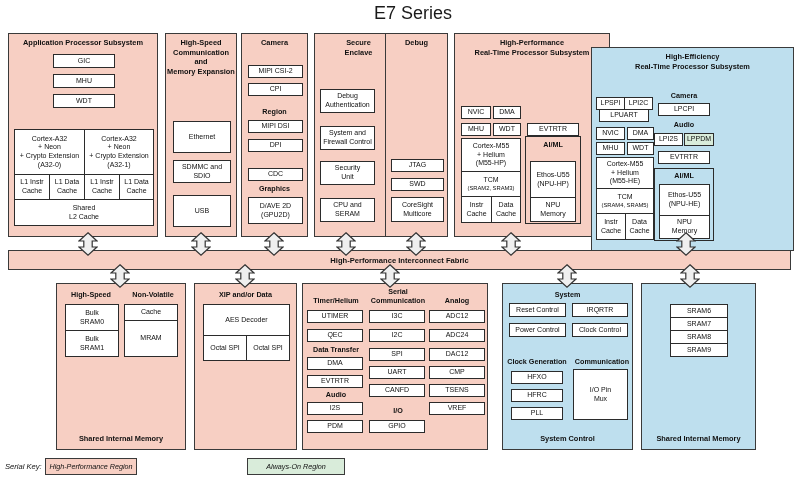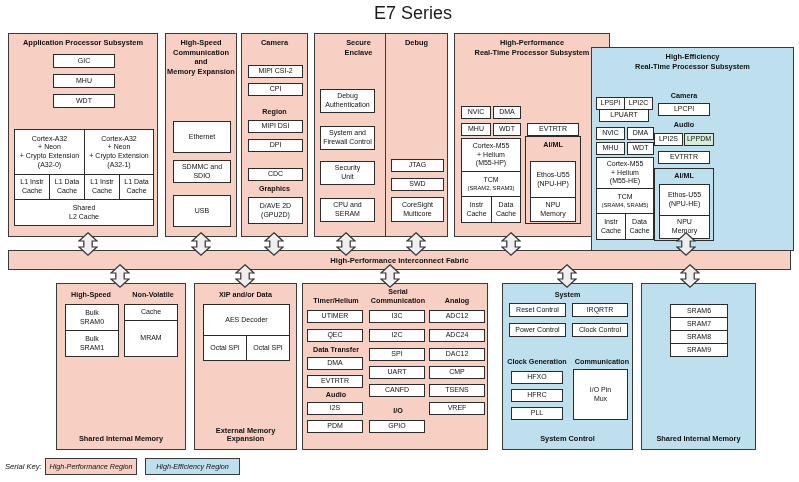--- a/index.html
+++ b/index.html
@@ -194,22 +194,20 @@
     <div class="wb" style="left:67px;top:20px;width:54px;height:17px;">Cache</div>
     <div class="wb" style="left:67px;top:36px;width:54px;height:37px;">MRAM</div>
     <div class="bb">Shared Internal Memory</div>
   </div>
 
   <div class="blk hp" style="left:194px;top:283px;width:103px;height:167px;">
     <div class="sh" style="left:0;right:0;top:7px;">XIP and/or Data</div>
     <div class="wb" style="left:8px;top:20px;width:87px;height:32px;">AES Decoder</div>
     <div class="wb" style="left:8px;top:51px;width:44px;height:26px;">Octal SPI</div>
     <div class="wb" style="left:51px;top:51px;width:44px;height:26px;">Octal SPI</div>
-    <div class="bb">External Memory
-Expansion</div>
   </div>
 
   <div class="blk hp" style="left:302px;top:283px;width:186px;height:167px;">
 
     <div class="sh" style="left:4px;width:58px;top:13px;">Timer/Helium</div>
     <div class="wb" style="left:4px;top:26px;width:56px;height:13px;">UTIMER</div>
     <div class="wb" style="left:4px;top:45px;width:56px;height:13px;">QEC</div>
     <div class="sh" style="left:4px;width:58px;top:62px;">Data Transfer</div>
     <div class="wb" style="left:4px;top:73px;width:56px;height:13px;">DMA</div>
     <div class="wb" style="left:4px;top:91px;width:56px;height:13px;">EVTRTR</div>
@@ -293,15 +291,15 @@
     </svg>
   <svg class="arrow" style="left:557px;top:264px;" viewBox="0 0 20 24">
       <polygon points="10,0.8 19,9 14.2,9 14.2,15 19,15 10,23.2 1,15 5.8,15 5.8,9 1,9" fill="#efefef" stroke="#333" stroke-width="1.2"></polygon>
     </svg>
   <svg class="arrow" style="left:680px;top:264px;" viewBox="0 0 20 24">
       <polygon points="10,0.8 19,9 14.2,9 14.2,15 19,15 10,23.2 1,15 5.8,15 5.8,9 1,9" fill="#efefef" stroke="#333" stroke-width="1.2"></polygon>
     </svg>
 
   <div class="key-label">Serial Key:</div>
   <div class="key-box hp" style="left:45px;width:92px;">High-Performance Region</div>
-  <div class="key-box he" style="left:145px;width:95px;">High-Efficiency Region</div>
+  <div class="key-box ao" style="left:247px;width:98px;">Always-On Region</div>
 
 </div>
 
 </body></html>

